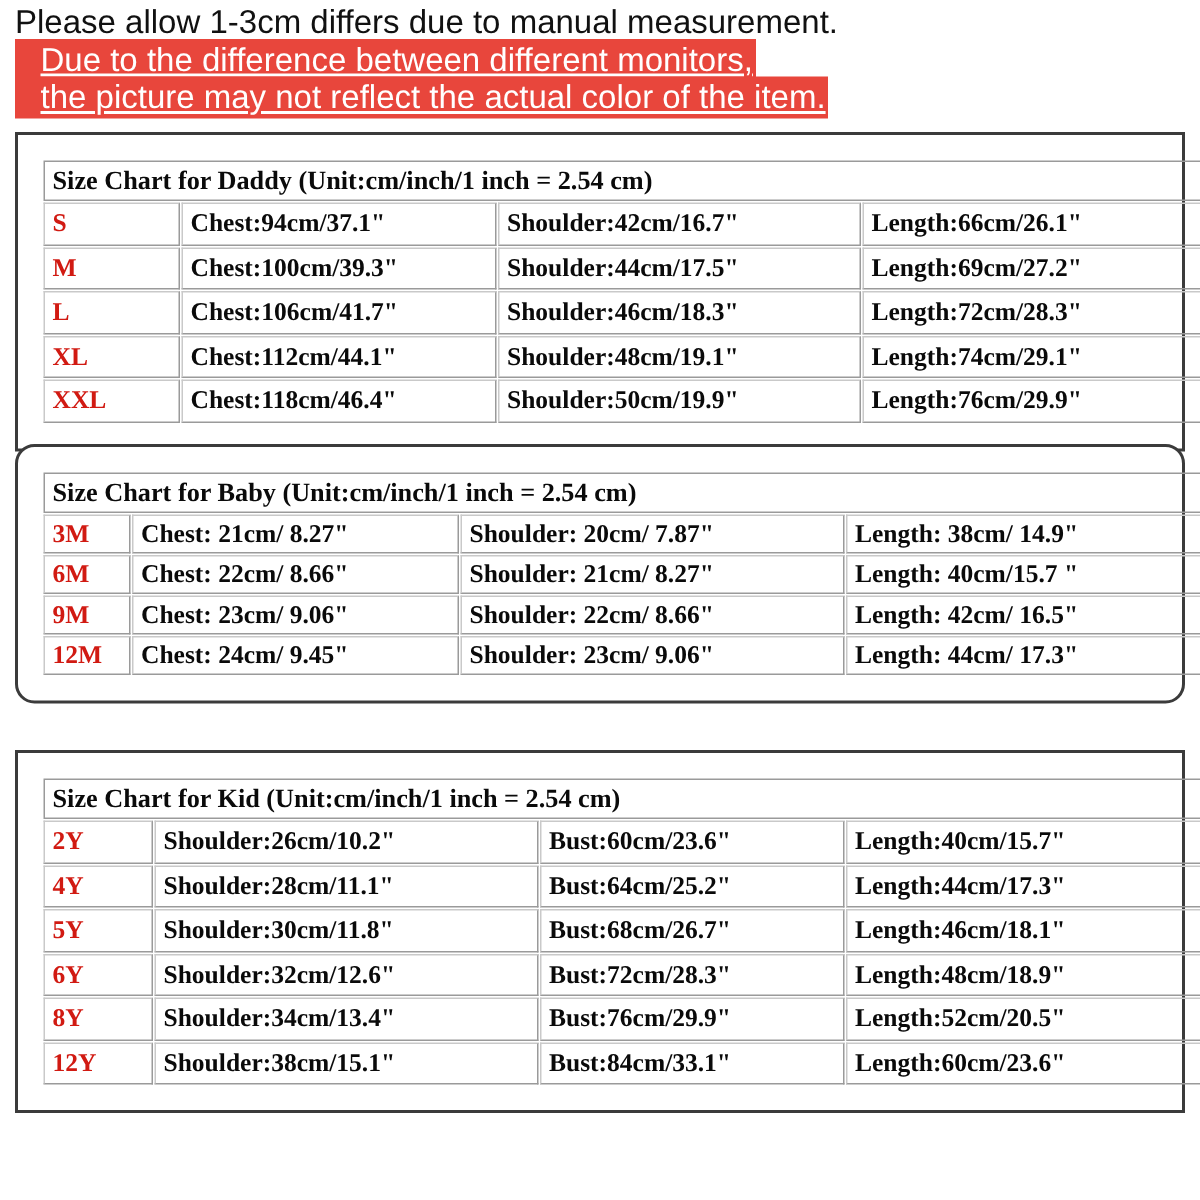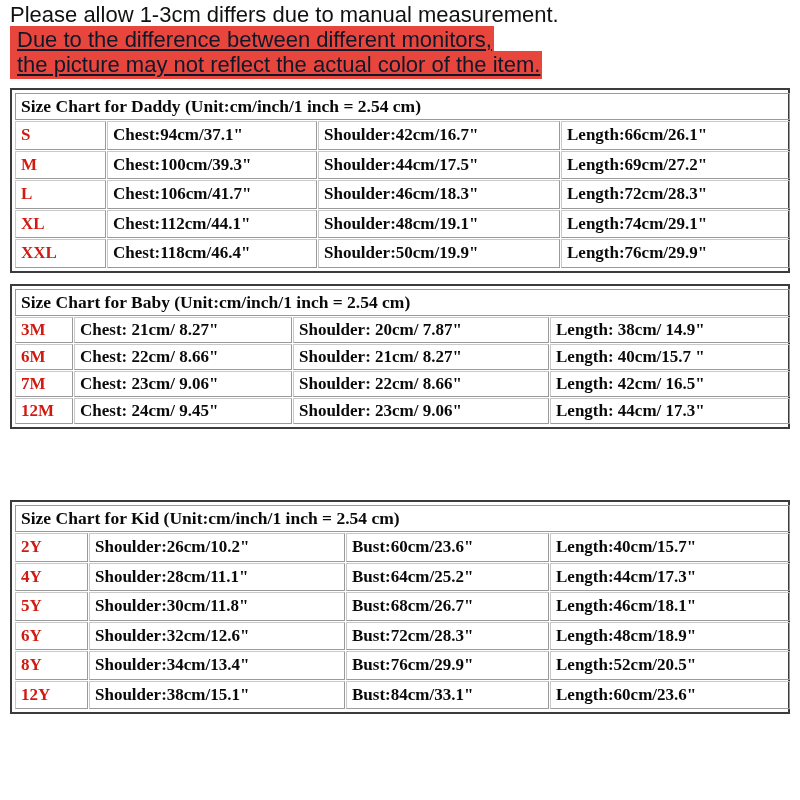--- a/index.html
+++ b/index.html
@@ -21,33 +21,33 @@
     line-height:25px;
     color:#111111;
     white-space:nowrap;
     display:block;
   }
   .notice-line .hl{
     background:#e8463c;
     text-decoration:underline;
     text-decoration-thickness:2px;
     text-underline-offset:2px;
-    padding:1px 2px 2px 7px;
-    color:#0f172a;
+    padding:1px 2px 2px 17px;
+    color:#ffffff;
   }
 
   
   .tbl-wrap{
     position:absolute;
     left:10px;
     width:780px;
     border:2px solid #3b3b3b;
     background:#ffffff;
     box-sizing:border-box;
-    padding:2px;
+    padding:16px;
   }
   table.sz{
     width:100%;
     border-collapse:separate;
     border-spacing:1px;
     table-layout:fixed;
     font-family:"Liberation Serif", serif;
   }
   table.sz td{
     border:1px solid #9a9a9a;
@@ -63,21 +63,21 @@
     vertical-align:middle;
   }
   table.sz td.title{
     border:1px solid #9a9a9a;
     font-size:17.5px;
   }
   table.sz td.sz-label{
     color:#d11a12;
   }
   .tbl-wrap.daddy{top:88px;}
-  .tbl-wrap.baby{top:284px;}
+  .tbl-wrap.baby{top:296px;border-radius:13px;}
   .tbl-wrap.kid{top:500px;}
 
   .daddy table.sz td{height:28.5px;}
   .daddy table.sz td.title{height:26px;}
   .baby table.sz td{height:16px;}
   .baby table.sz td.title{height:26px;}
   .kid table.sz td{height:28.5px;}
   .kid table.sz td.title{height:26px;}
 </style>
 </head>
@@ -155,21 +155,21 @@
           <td>Shoulder: 20cm/ 7.87"</td>
           <td>Length:  38cm/ 14.9"</td>
         </tr>
         <tr>
           <td class="sz-label">6M</td>
           <td>Chest: 22cm/ 8.66"</td>
           <td>Shoulder: 21cm/ 8.27"</td>
           <td>Length:  40cm/15.7 "</td>
         </tr>
         <tr>
-          <td class="sz-label">7M</td>
+          <td class="sz-label">9M</td>
           <td>Chest: 23cm/ 9.06"</td>
           <td>Shoulder: 22cm/ 8.66"</td>
           <td>Length: 42cm/ 16.5"</td>
         </tr>
         <tr>
           <td class="sz-label">12M</td>
           <td>Chest: 24cm/ 9.45"</td>
           <td>Shoulder: 23cm/ 9.06"</td>
           <td>Length: 44cm/ 17.3"</td>
         </tr>

